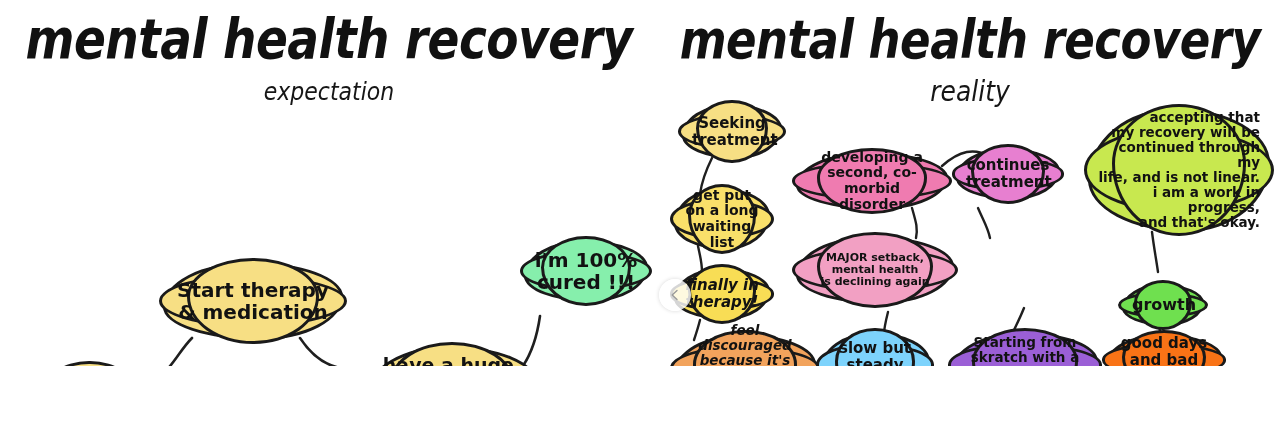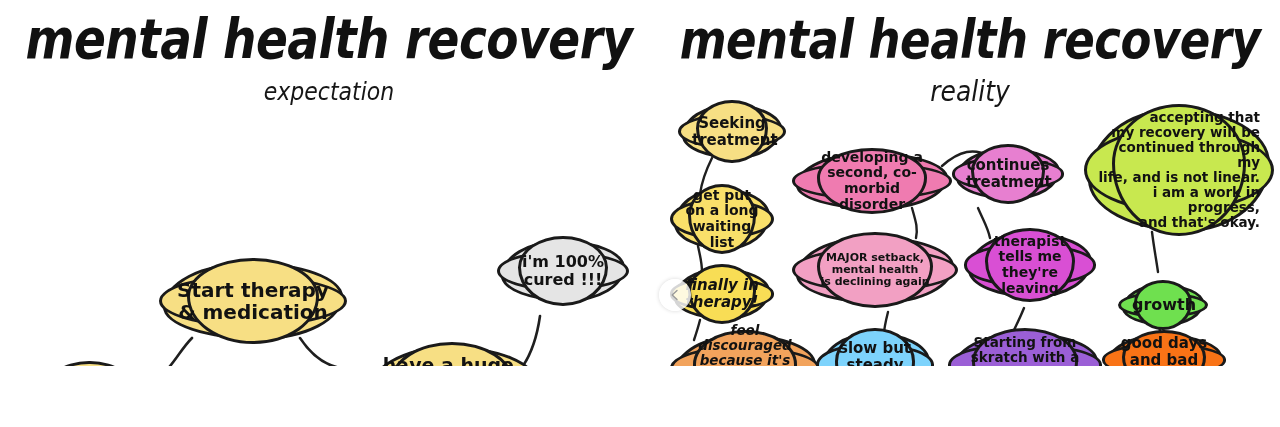--- a/index.html
+++ b/index.html
@@ -147,21 +147,21 @@
     </div>
 
     <div class="bubble" style="left:163px; top:262px; width:180px; height:78px; font-size:20px; background:#f7df84;justify-content:center;">
       <span class="txt">Start therapy<br>&amp; medication</span>
     </div>
 
     <div class="bubble" style="left:367px; top:346px; width:170px; height:82px; font-size:19px; background:#f7df84;justify-content:center;">
       <span class="txt">have a huge,<br>life-changing<br>breakthrough</span>
     </div>
 
-    <div class="bubble" style="left:501px; top:240px; width:124px; height:62px; font-size:16px; background:#e5e5e5;">
+    <div class="bubble" style="left:524px; top:240px; width:124px; height:62px; font-size:20px; background:#86efac;">
       <span class="txt">i'm 100%<br>cured !!!</span>
     </div>
   </div>
 
   <div class="panel" id="panel-reality">
 
     <div class="title-main" id="title-reality-main">mental health recovery</div>
     <div class="title-sub" id="title-reality-sub">reality</div>
 
     <svg class="edge-svg" width="620" height="427">
@@ -211,23 +211,20 @@
     </div>
 
     <div class="bubble" style="left:160px; top:332px; width:110px; height:66px; font-size:15px; background:#7dd3fc;">
       <span class="txt">slow but<br>steady<br>progress</span>
     </div>
 
     <div class="bubble" style="left:296px; top:148px; width:104px; height:52px; font-size:15px; background:#e77fd0;">
       <span class="txt">continues<br>treatment</span>
     </div>
 
-    <div class="bubble" style="left:308px; top:232px; width:124px; height:66px; font-size:14px; background:#d94fd4;">
-      <span class="txt">therapist<br>tells me they're<br>leaving</span>
-    </div>
 
     <div class="bubble" style="left:292px; top:332px; width:146px; height:66px; font-size:13.5px; background:#9b5fd6;">
       <span class="txt">Starting from<br>skratch with a<br>brand new therapist</span>
     </div>
 
     <div class="bubble" style="left:428px; top:108px; width:182px; height:124px; font-size:13.5px; background:#c8e84f;text-align:right;">
       <span class="txt">accepting that<br>my recovery will be<br>continued through my<br>life, and is not linear.<br>i am a work in progress,<br>and that's okay.</span>
     </div>
 
     <div class="bubble" style="left:462px; top:272px; width:82px; height:40px; font-size:16px; background:#6fe04f;margin-top:12px;">

